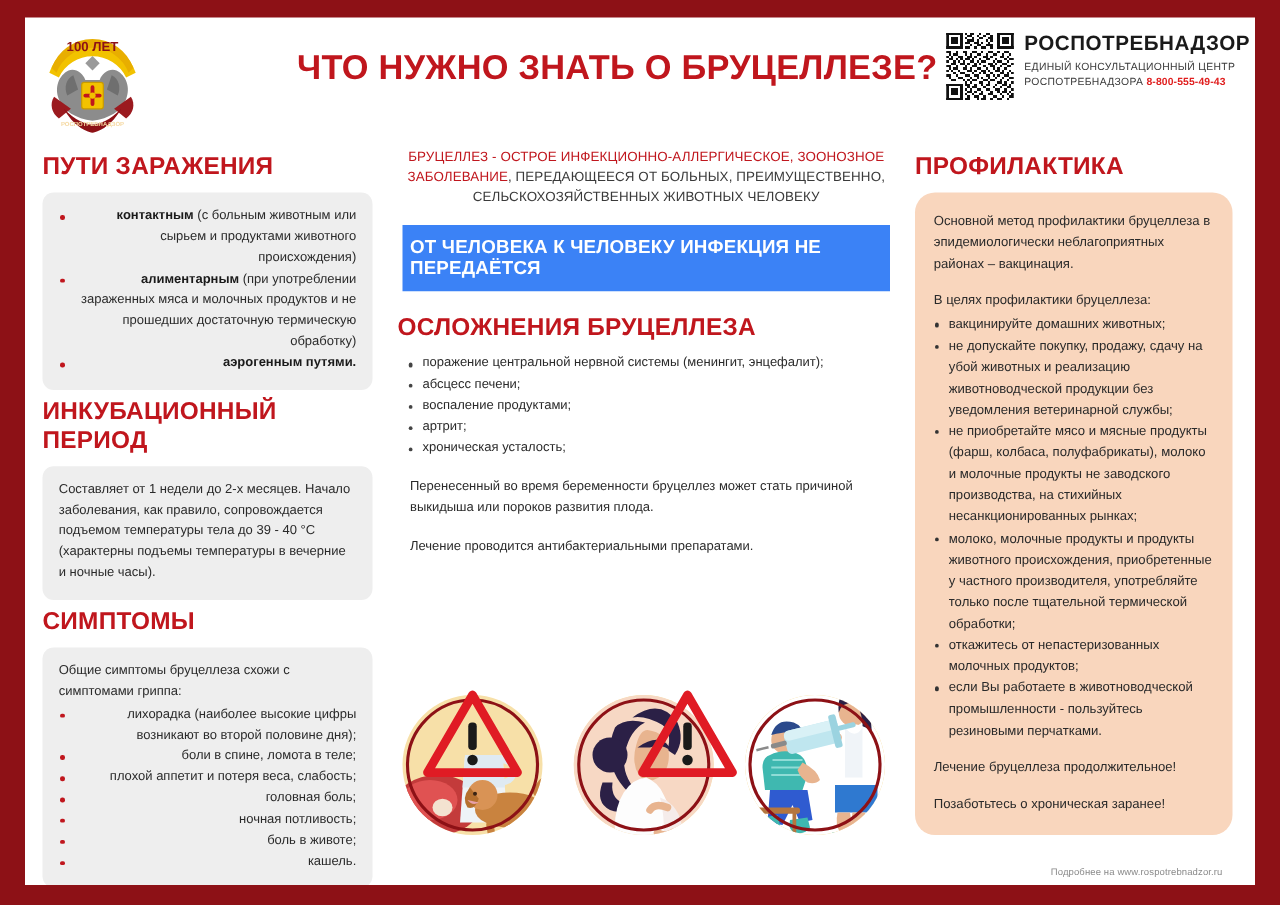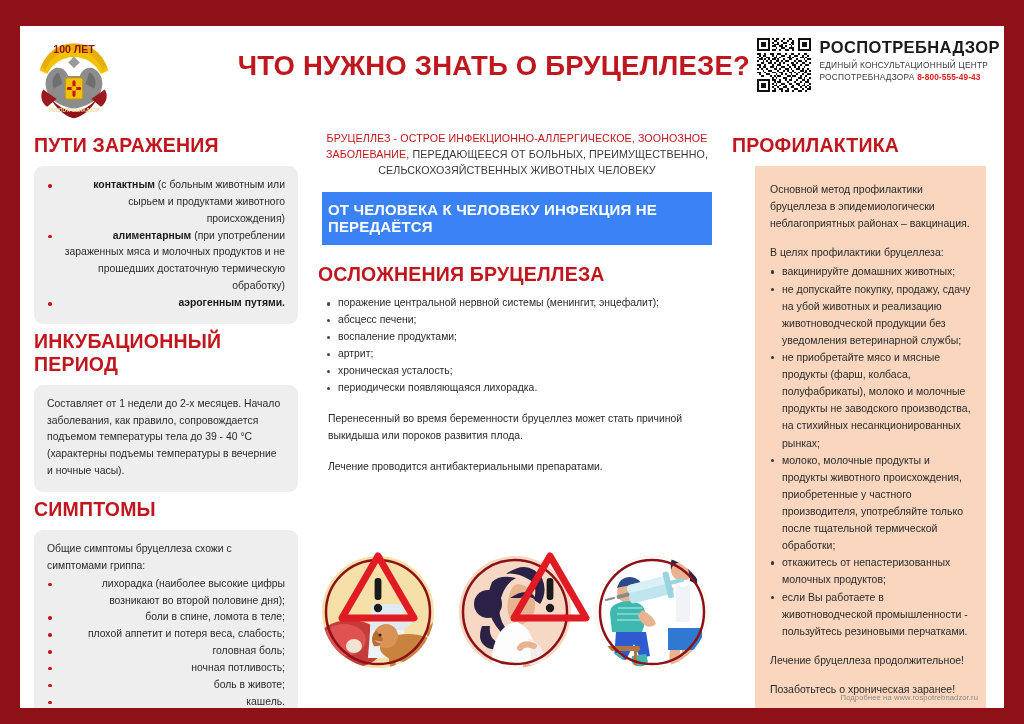--- a/index.html
+++ b/index.html
@@ -10,21 +10,21 @@
     overflow: hidden;
     background: #8d1116;
     font-family: "Liberation Sans", sans-serif;
   }
 
   #poster {
     position: relative;
     width: 1024px;
     height: 724px;
     background: #8d1116;
-    padding: 26px 20px 16px 20px;
+    padding: 14px 20px 16px 20px;
   }
 
   #sheet {
     position: relative;
     width: 100%;
     height: 100%;
     background: #ffffff;
     overflow: hidden;
   }
 
@@ -119,21 +119,21 @@
     letter-spacing: 0.2px;
     margin: 6px 0 9px 0;
   }
 
   .panel {
     background: #eeeeee;
     border-radius: 9px;
     padding: 11px 13px 12px 13px;
   }
 
-  .panel.peach { background: #f9d6bd; border-radius: 0; padding: 15px 14px 16px 15px; margin-left: 23px; }
+  .panel.peach { background: #f9d6bd; border-radius: 16px; padding: 15px 14px 16px 15px; }
 
   
   ul.blist { list-style: none; text-align: right; }
 
   ul.blist > li {
     position: relative;
     font-size: 10.4px;
     color: #2a2a2a;
     line-height: 1.62;
     padding-left: 12px;
@@ -547,21 +547,20 @@
         <div class="redbar">ОТ ЧЕЛОВЕКА К ЧЕЛОВЕКУ ИНФЕКЦИЯ НЕ ПЕРЕДАЁТСЯ</div>
 
         <div class="section-head" style="margin-top:18px;">ОСЛОЖНЕНИЯ БРУЦЕЛЛЕЗА</div>
 
         <ul class="midlist">
           <li>поражение центральной нервной системы (менингит, энцефалит);</li>
           <li>абсцесс печени;</li>
           <li>воспаление продуктами;</li>
           <li>артрит;</li>
           <li>хроническая усталость;</li>
-          <li>периодически появляющаяся лихорадка.</li>
         </ul>
 
         <div class="midpara">Перенесенный во время беременности бруцеллез может стать причиной выкидыша или пороков развития плода.</div>
         <div class="midpara">Лечение проводится антибактериальными препаратами.</div>
 
         <svg class="illus" viewBox="0 0 412 152">
           <defs>
             <clipPath id="c1">
                 <circle cx="68" cy="78" r="56"></circle>
               </clipPath>

